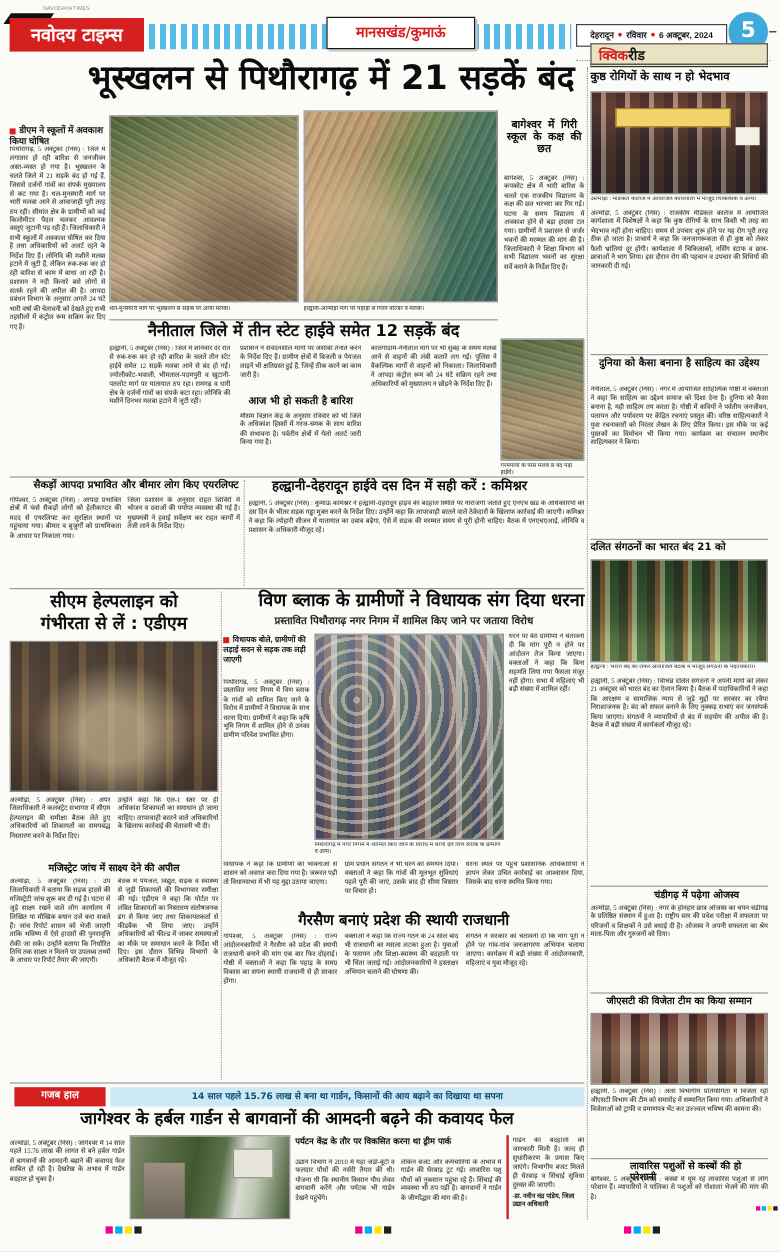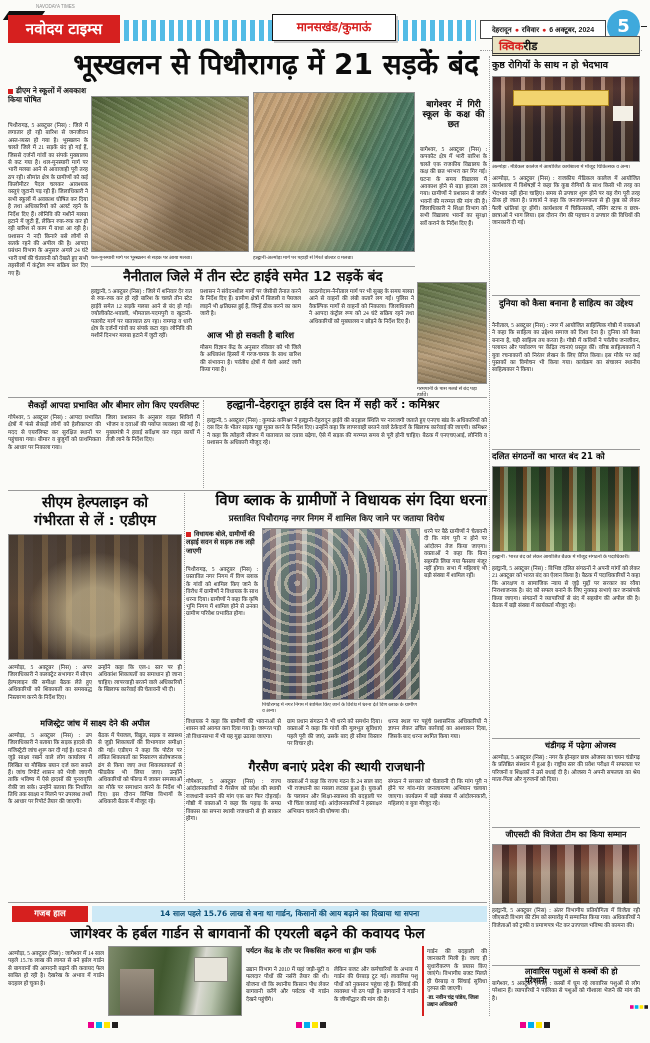--- a/index.html
+++ b/index.html
@@ -40,21 +40,21 @@
     <span>6 अक्टूबर, 2024</span>
   </div>
   <div class="abs hl" style="left:607px;top:10px;width:33px;height:33px;border-radius:50%;background:#3fa9dc;
        color:#fff;font-size:18px;display:flex;align-items:center;justify-content:center;">5</div>
   <div class="abs" style="left:641px;top:26px;width:6px;height:1px;background:#222;"></div>
   <div class="abs" style="left:480px;top:50px;width:162px;border-top:1px dotted #999;"></div>
   <div class="abs vdot" style="left:489px;top:56px;height:960px;"></div>
 
   <div class="abs hl" style="left:64px;top:49px;width:424px;height:40px;font-size:28px;text-align:center;">भूस्खलन से पिथौरागढ़ में 21 सड़कें बंद</div>
 
-  <div class="abs" style="left:8px;top:86px;width:80px;font-size:7.5px;font-weight:bold;line-height:1.25;
+  <div class="abs" style="left:8px;top:104px;width:80px;font-size:7.5px;font-weight:bold;line-height:1.25;
        font-family:'Liberation Sans',sans-serif;">
     <span class="bullet"></span><span>डीएम ने स्कूलों में अवकाश किया घोषित</span>
   </div>
   <div class="abs bt" style="left:8px;top:122px;width:80px;height:272px;">पिथौरागढ़, 5 अक्टूबर (निस) : जिले में लगातार हो रही बारिश से जनजीवन अस्त-व्यस्त हो गया है। भूस्खलन के चलते जिले में 21 सड़कें बंद हो गई हैं, जिससे दर्जनों गांवों का संपर्क मुख्यालय से कट गया है। थल-मुनस्यारी मार्ग पर भारी मलबा आने से आवाजाही पूरी तरह ठप रही। सीमांत क्षेत्र के ग्रामीणों को कई किलोमीटर पैदल चलकर आवश्यक वस्तुएं जुटानी पड़ रही हैं। जिलाधिकारी ने सभी स्कूलों में अवकाश घोषित कर दिया है तथा अधिकारियों को अलर्ट रहने के निर्देश दिए हैं। लोनिवि की मशीनें मलबा हटाने में जुटी हैं, लेकिन रुक-रुक कर हो रही बारिश से काम में बाधा आ रही है। प्रशासन ने नदी किनारे बसे लोगों से सतर्क रहने की अपील की है। आपदा प्रबंधन विभाग के अनुसार अगले 24 घंटे भारी वर्षा की चेतावनी को देखते हुए सभी तहसीलों में कंट्रोल रूम सक्रिय कर दिए गए हैं।</div>
 
   <div class="abs photo" style="left:91px;top:96px;width:158px;height:156px;
        background:radial-gradient(ellipse at 70% 75%,rgba(85,65,45,.5) 0 16%,transparent 45%),
        repeating-linear-gradient(28deg,rgba(255,255,255,.10) 0 2px,rgba(0,0,0,.08) 2px 4px,transparent 4px 7px),
        linear-gradient(160deg,#4e5f38 0%,#6d7c4e 16%,#8d885f 30%,#b39b77 48%,#bfa585 62%,#9b8465 78%,#84704f 100%);"></div>
   <div class="abs cap" style="left:91px;top:255px;width:158px;height:12px;">थल-मुनस्यारी मार्ग पर भूस्खलन से सड़क पर आया मलबा।</div>
@@ -123,21 +123,21 @@
   <div class="abs hl" style="left:186px;top:760px;width:301px;font-size:12.5px;text-align:center;">गैरसैण बनाएं प्रदेश की स्थायी राजधानी</div>
   <div class="abs bt" style="left:186px;top:778px;width:95px;height:120px;">गोपेश्वर, 5 अक्टूबर (निस) : राज्य आंदोलनकारियों ने गैरसैण को प्रदेश की स्थायी राजधानी बनाने की मांग एक बार फिर दोहराई। गोष्ठी में वक्ताओं ने कहा कि पहाड़ के समग्र विकास का सपना स्थायी राजधानी से ही साकार होगा।</div>
   <div class="abs bt" style="left:287px;top:778px;width:95px;height:120px;">वक्ताओं ने कहा कि राज्य गठन के 24 साल बाद भी राजधानी का मसला लटका हुआ है। युवाओं के पलायन और शिक्षा-स्वास्थ्य की बदहाली पर भी चिंता जताई गई। आंदोलनकारियों ने हस्ताक्षर अभियान चलाने की घोषणा की।</div>
   <div class="abs bt" style="left:388px;top:778px;width:99px;height:120px;">संगठन ने सरकार को चेतावनी दी कि मांग पूरी न होने पर गांव-गांव जनजागरण अभियान चलाया जाएगा। कार्यक्रम में बड़ी संख्या में आंदोलनकारी, महिलाएं व युवा मौजूद रहे।</div>
   <div class="abs hrule" style="left:8px;top:902px;width:479px;"></div>
 
   <div class="abs hl" style="left:12px;top:906px;width:76px;height:16px;background:#d6201f;color:#fff;font-size:8.5px;
        display:flex;align-items:center;justify-content:center;">गजब हाल</div>
   <div class="abs hl" style="left:92px;top:906px;width:395px;height:16px;background:#cde9f6;color:#0a4d74;font-size:7.5px;
        display:flex;align-items:center;justify-content:center;">14 साल पहले 15.76 लाख से बना था गार्डन, किसानों की आय बढ़ाने का दिखाया था सपना</div>
-  <div class="abs hl" style="left:8px;top:926px;width:479px;font-size:14px;text-align:center;">जागेश्वर के हर्बल गार्डन से बागवानों की एयरली बढ़ने की कवायद फेल</div>
+  <div class="abs hl" style="left:8px;top:926px;width:479px;font-size:14px;text-align:center;">जागेश्वर के हर्बल गार्डन से बागवानों की आमदनी बढ़ने की कवायद फेल</div>
   <div class="abs bt" style="left:8px;top:950px;width:96px;height:66px;">अल्मोड़ा, 5 अक्टूबर (निस) : जागेश्वर में 14 साल पहले 15.76 लाख की लागत से बने हर्बल गार्डन से बागवानों की आमदनी बढ़ाने की कवायद फेल साबित हो रही है। देखरेख के अभाव में गार्डन बदहाल हो चुका है।</div>
   <div class="abs photo" style="left:108px;top:946px;width:134px;height:70px;
        background:linear-gradient(100deg,#7d8a6a 0%,#5d6e4a 18%,#41582f 40%,#5a714a 56%,#d9d9d1 68%,#b9c4ae 78%,#3f5530 100%);">
     <div style="position:absolute;left:8%;bottom:0;width:26%;height:68%;background:linear-gradient(180deg,#9a8f80,#6e655a);"></div>
     <div style="position:absolute;right:10%;top:14%;width:24%;height:34%;background:#e7e4da;border:1px solid #8a8a80;"></div>
   </div>
   <div class="abs hl" style="left:246px;top:948px;width:172px;font-size:7px;">पर्यटन केंद्र के तौर पर विकसित करना था ड्रीम पार्क</div>
   <div class="abs bt" style="left:246px;top:966px;width:83px;height:50px;">उद्यान विभाग ने 2010 में यहां जड़ी-बूटी व फलदार पौधों की नर्सरी तैयार की थी। योजना थी कि स्थानीय किसान पौध लेकर बागवानी करेंगे और पर्यटक भी गार्डन देखने पहुंचेंगे।</div>
   <div class="abs bt" style="left:334px;top:966px;width:84px;height:50px;">लेकिन बजट और कर्मचारियों के अभाव में गार्डन की घेरबाड़ टूट गई। लावारिस पशु पौधों को नुकसान पहुंचा रहे हैं। सिंचाई की व्यवस्था भी ठप पड़ी है। बागवानों ने गार्डन के जीर्णोद्धार की मांग की है।</div>
   <div class="abs" style="left:422px;top:946px;width:65px;height:70px;border-left:2px solid #d6201f;padding:2px 0 0 3px;

